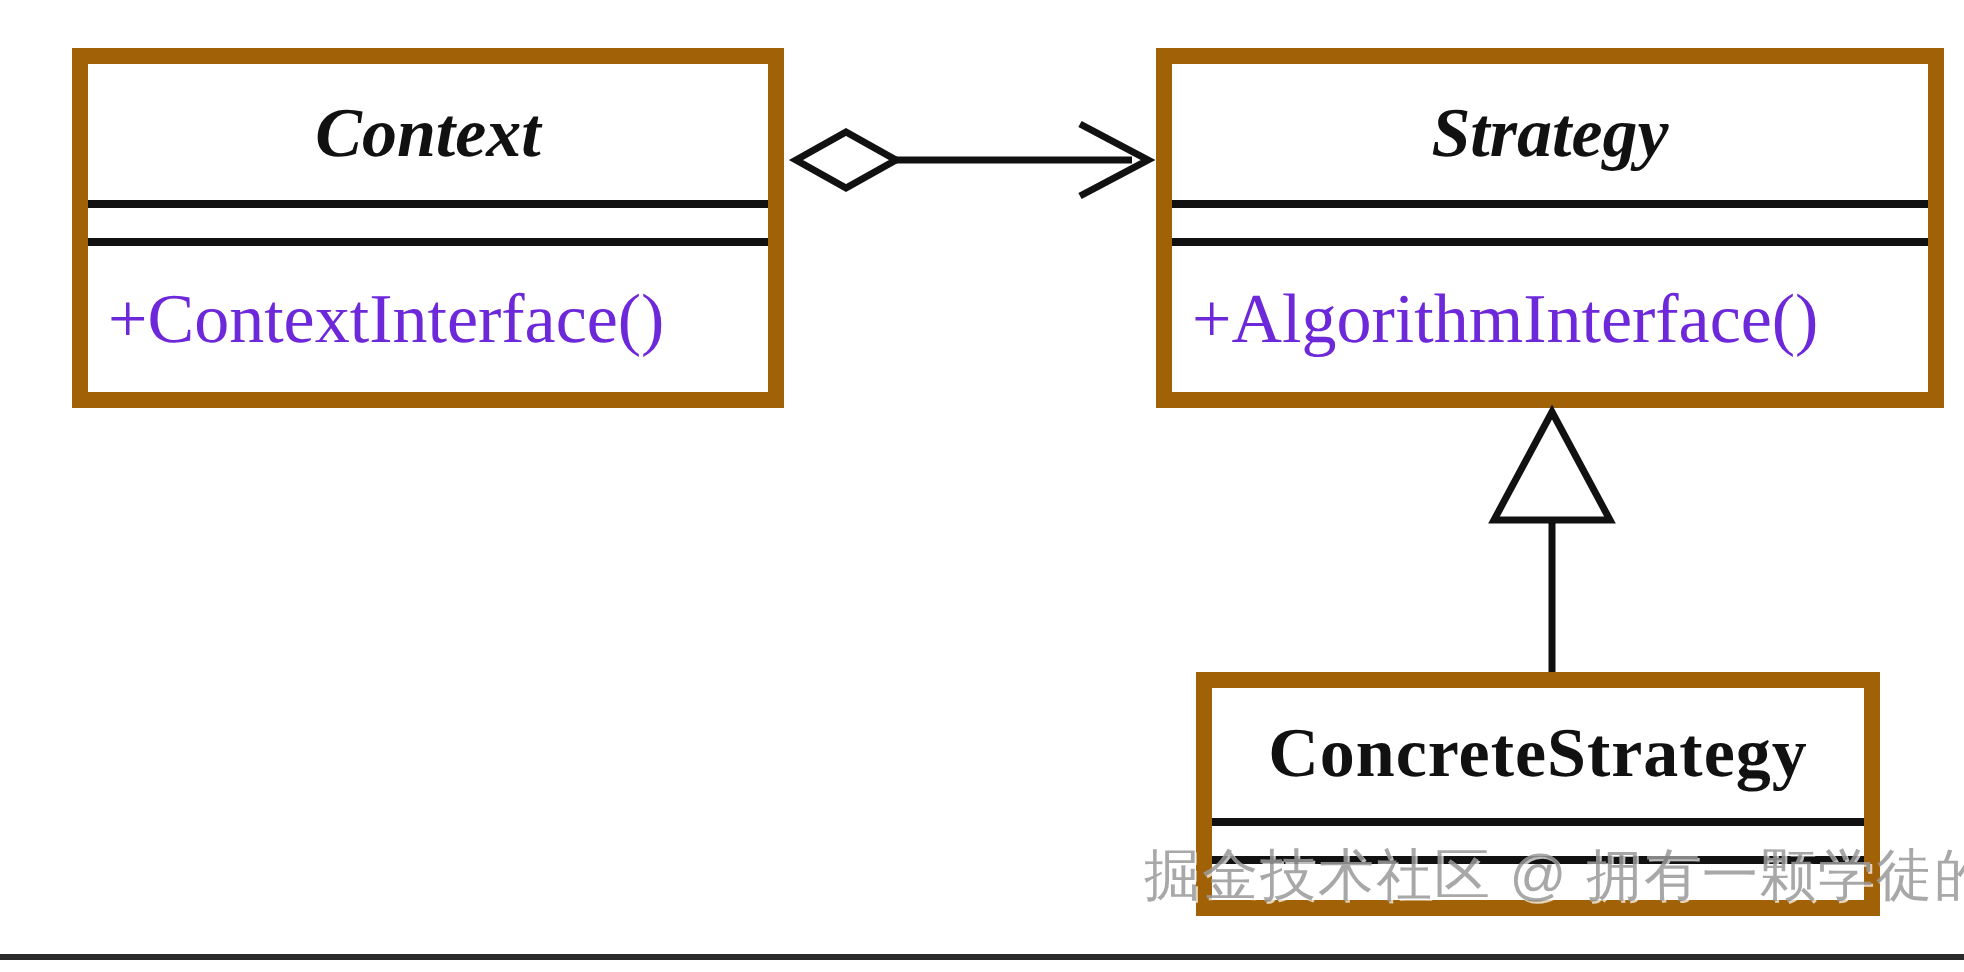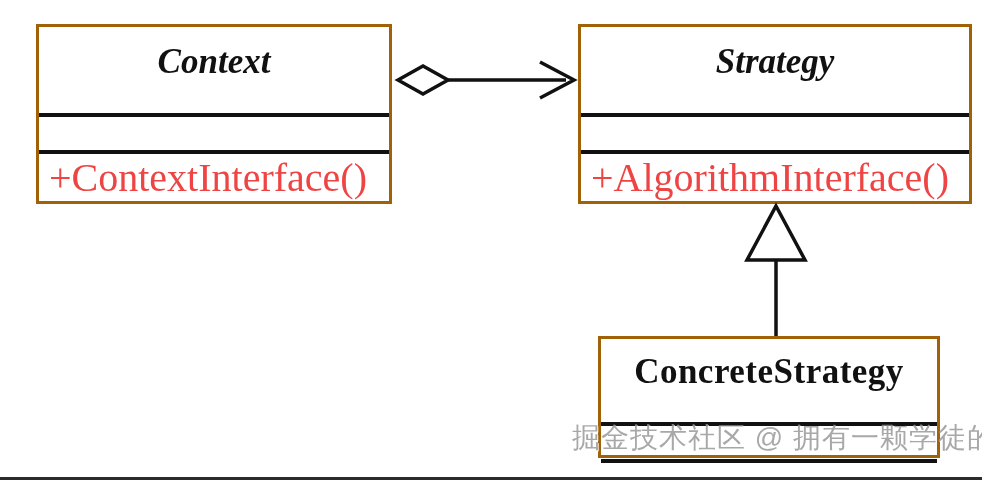--- a/index.html
+++ b/index.html
@@ -17,24 +17,23 @@
     height: 486px;
     background: #ffffff;
     overflow: hidden;
   }
 
   
   .uml-class {
     position: absolute;
     box-sizing: border-box;
     background: #ffffff;
-    border: 3px solid #a16207;
+    border: 8px solid #a16207;
     display: flex;
     flex-direction: column;
-    gap: 18px;
   }
   .compartment {
     box-sizing: border-box;
     display: flex;
     align-items: center;
     justify-content: center;
     overflow: hidden;
   }
   .compartment + .compartment {
     border-top: 4px solid #111111;
@@ -60,23 +59,23 @@
   .class-name.abstract {
     font-style: italic;
     font-weight: bold;
   }
   .class-name.concrete {
     font-style: normal;
     font-weight: bold;
     letter-spacing: 0.5px;
   }
   .operation {
-    font-size: 40px;
-    line-height: 1;
-    color: #ef4444;
+    font-size: 35px;
+    line-height: 1;
+    color: #6d28d9;
     white-space: nowrap;
     font-weight: normal;
   }
 
   
   #class-context   { left: 36px;  top: 24px;  width: 356px; height: 180px; }
   #class-strategy  { left: 578px; top: 24px;  width: 394px; height: 180px; }
   #class-concrete  { left: 598px; top: 336px; width: 342px; height: 122px; }
 
   #class-concrete .compartment.name-cmp { flex: 0 0 65px; }

